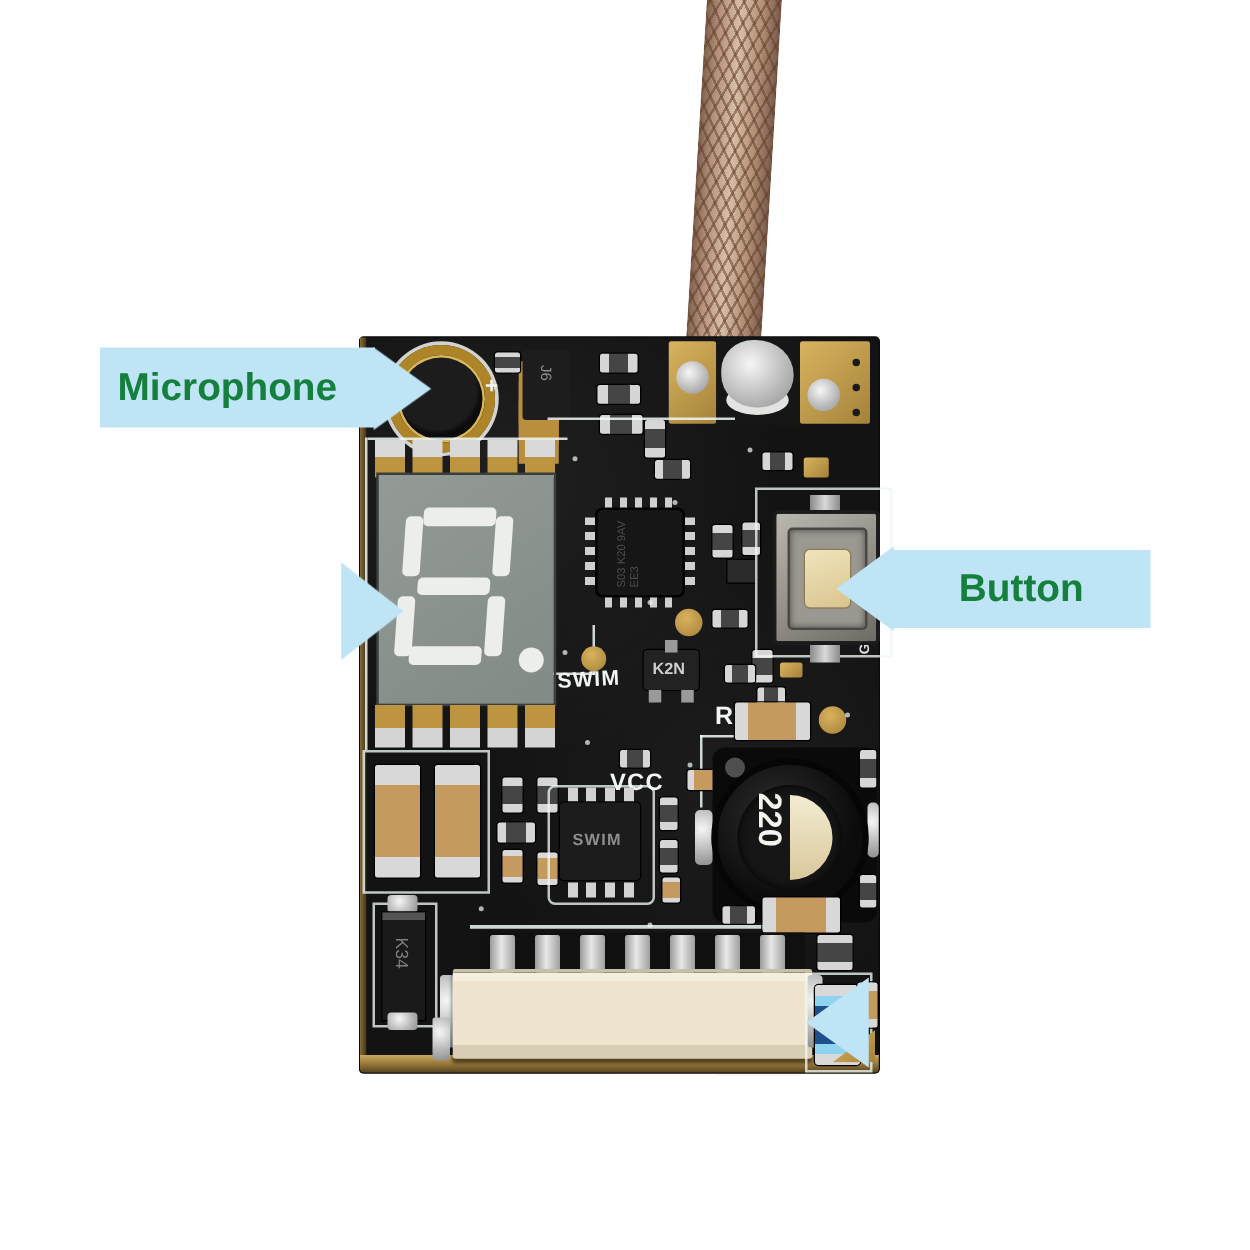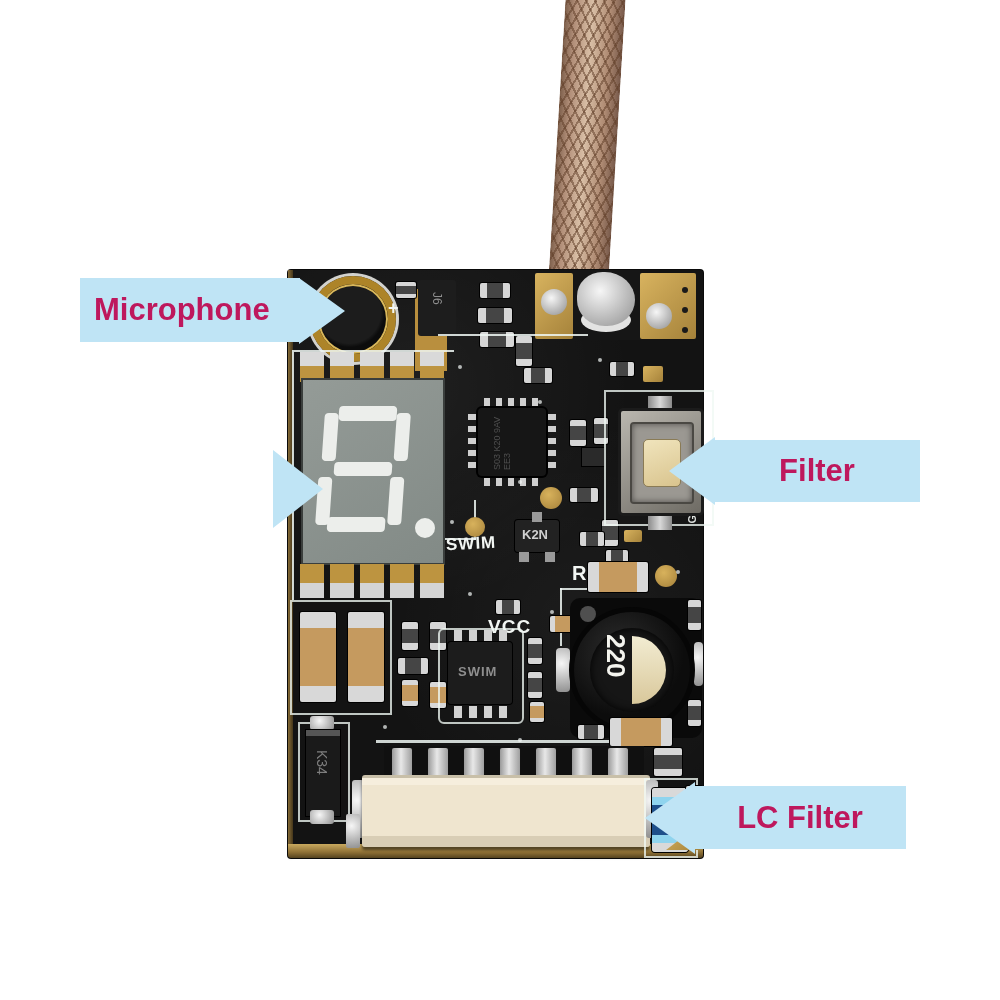--- a/index.html
+++ b/index.html
@@ -1,20 +1,20 @@
 <!DOCTYPE html>
 <html><head>
 <meta charset="utf-8">
 <style>
   html,body{margin:0;padding:0;background:#fff;}
   #stage{position:relative;width:1000px;height:1000px;background:#fff;overflow:hidden;
          font-family:"Liberation Sans",sans-serif;}
   .p{position:absolute;}
   
-  .callout{position:absolute;background:#bfe4f5;color:#be185d;font-weight:700;
+  .callout{position:absolute;background:#bfe4f5;color:#15803d;font-weight:700;
            font-size:31px;display:flex;align-items:center;padding:0 14px;box-sizing:border-box;}
   .tri{position:absolute;width:0;height:0;}
   
   #board-wrap{position:absolute;left:288px;top:270px;width:415px;height:588px;z-index:3;}
   #board{position:absolute;left:0;top:0;width:415px;height:588px;background:#131313;
          border-radius:3px;box-shadow:0 0 0 1px #0a0a0a;}
   #board:before{content:"";position:absolute;inset:0;
      background:radial-gradient(circle at 30% 20%,rgba(255,255,255,.05),transparent 40%),
                 radial-gradient(circle at 70% 60%,rgba(255,255,255,.04),transparent 45%);}
   .gold-strip{position:absolute;left:0;top:574px;width:415px;height:14px;
@@ -479,22 +479,19 @@
   </div>
   <div class="tri" style="left:299px;top:278px;border-top:33px solid transparent;border-bottom:33px solid transparent;
               border-left:46px solid #bfe4f5;z-index:5;"></div>
 
   <div class="tri" style="left:273px;top:450px;border-top:39px solid transparent;border-bottom:39px solid transparent;
               border-left:50px solid #bfe4f5;z-index:5;"></div>
 
   <div class="tri" style="left:669px;top:437px;border-top:34px solid transparent;border-bottom:34px solid transparent;
               border-right:46px solid #bfe4f5;z-index:5;"></div>
   <div class="callout" style="left:714px;top:440px;width:206px;height:62px;justify-content:center;z-index:5;">
-    <span>Filter</span>
+    <span>Button</span>
   </div>
 
   <div class="tri" style="left:645px;top:782px;border-top:36px solid transparent;border-bottom:36px solid transparent;
               border-right:50px solid #bfe4f5;z-index:5;"></div>
-  <div class="callout" style="left:694px;top:786px;width:212px;height:63px;justify-content:center;z-index:5;">
-    <span>LC Filter</span>
-  </div>
 
 </div>
 
 </body></html>

